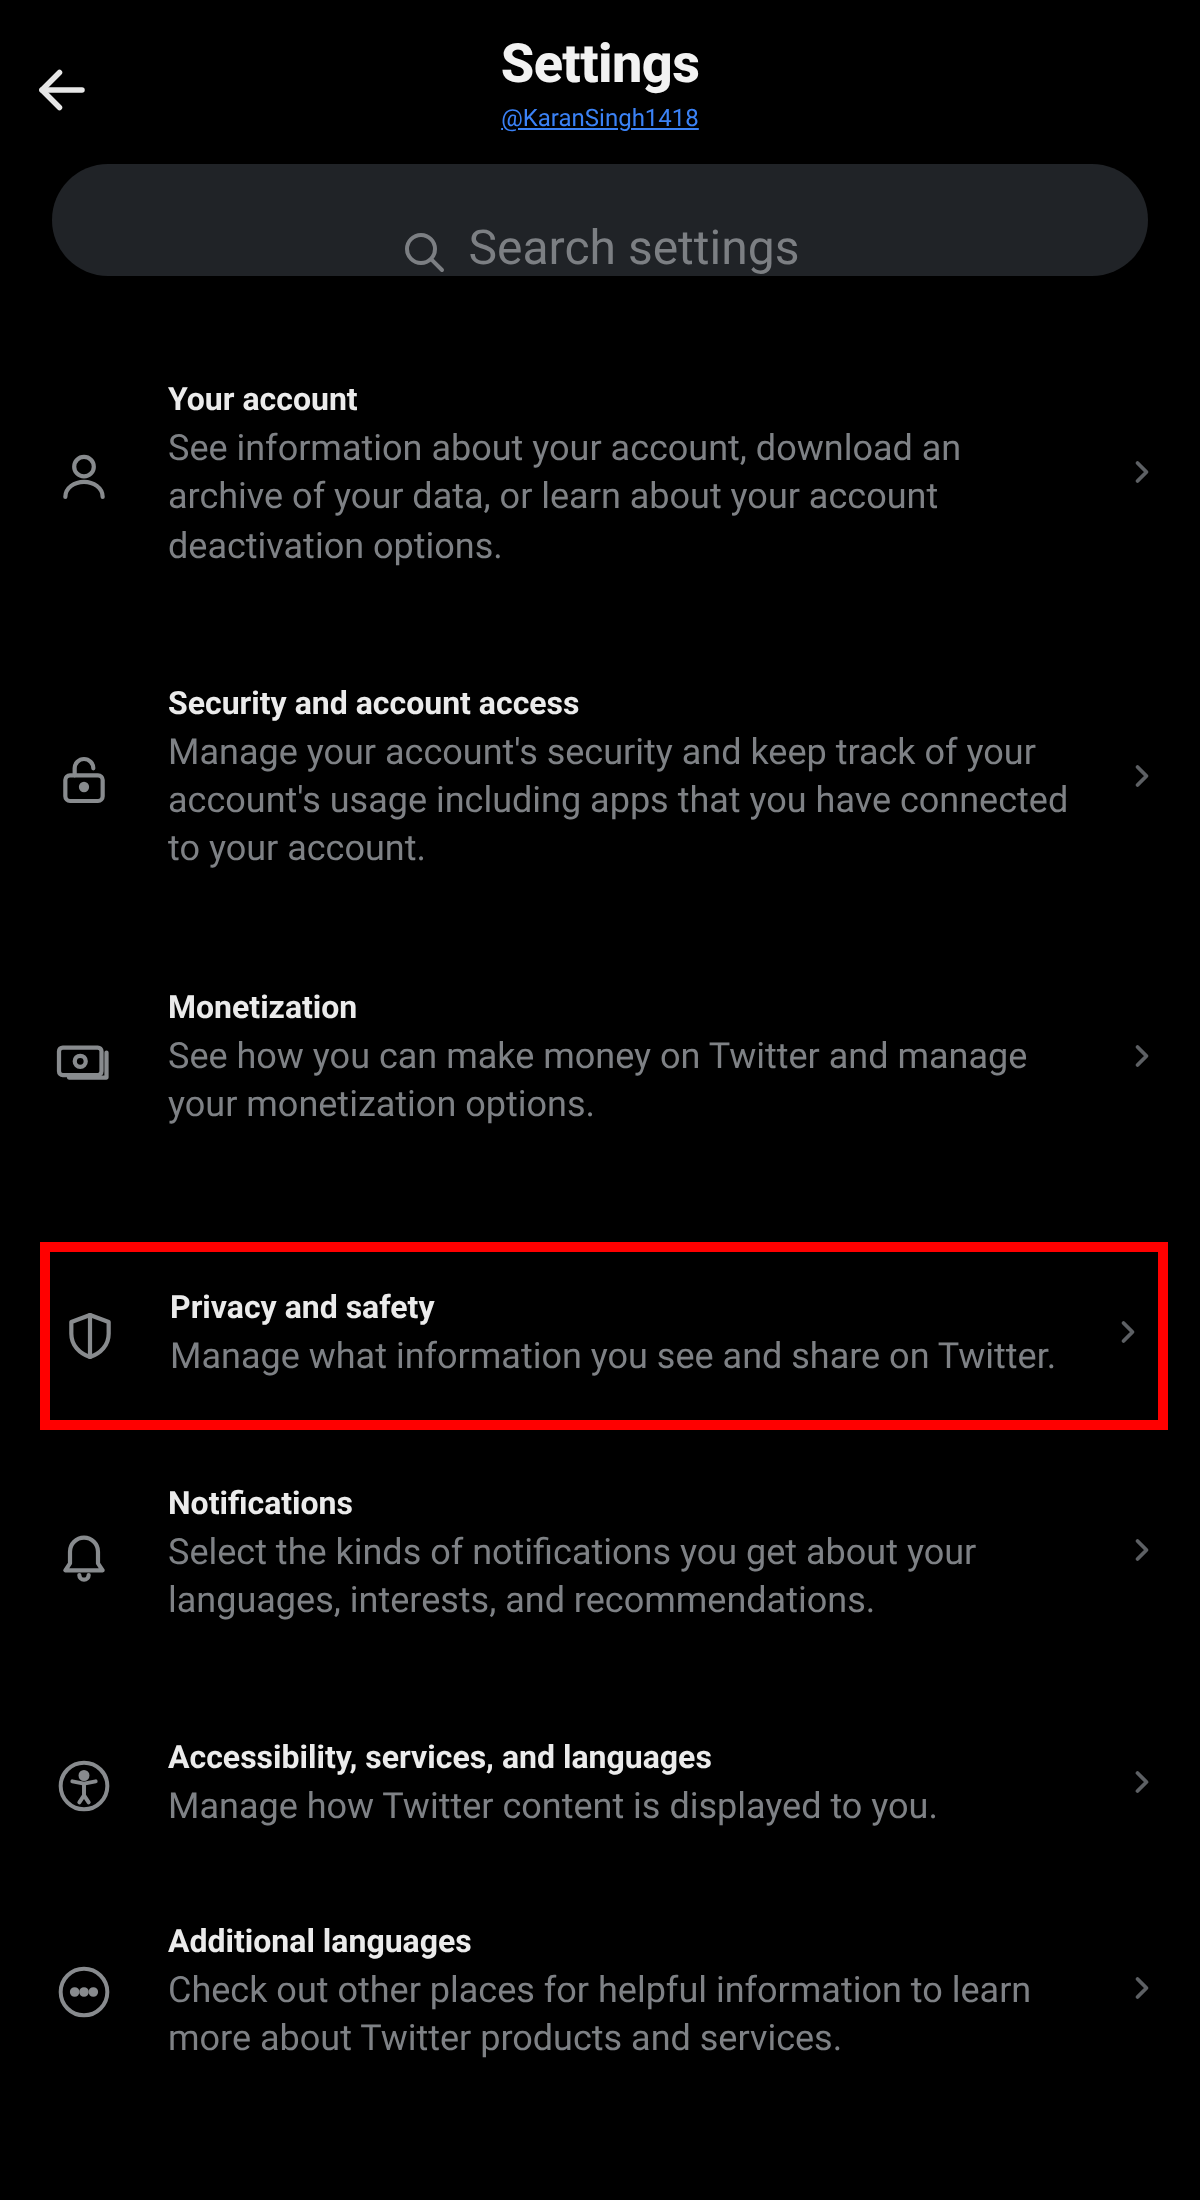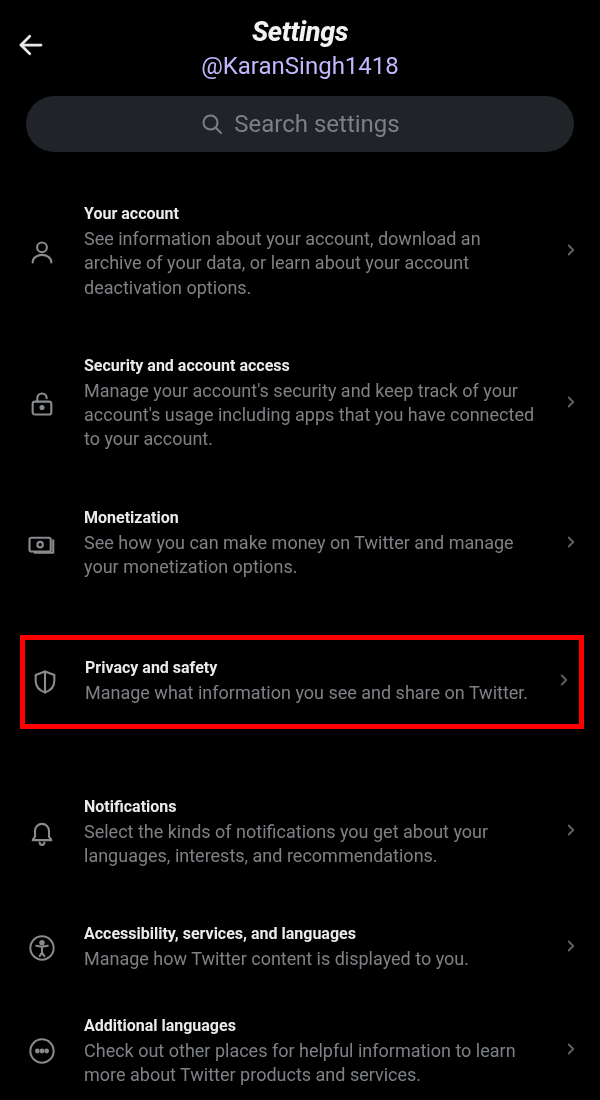--- a/index.html
+++ b/index.html
@@ -31,36 +31,36 @@
     position: absolute;
     left: 16px;
     top: 22px;
     cursor: pointer;
   }
   .header-title {
     font-size: 27px;
     font-weight: 800;
     color: #f2f2f2;
     letter-spacing: -0.3px;
-    font-style: italic;
   }
   .header-sub {
-    font-size: 24px;
-    color: #c4b5fd;
+    font-size: 12px;
+    color: #3b82f6;
     margin-top: 4px;
+    text-decoration: underline;
   }
   .search-wrap {
     padding: 10px 26px 18px 26px;
   }
   .search-bar {
     background: #202327;
     border-radius: 32px;
     height: 56px;
     display: flex;
-    align-items: center;
+    align-items: flex-end;
     justify-content: center;
     gap: 10px;
   }
   .search-placeholder {
     font-size: 24px;
     color: #7c7f83;
   }
   .list {
     padding-top: 34px;
   }
@@ -71,21 +71,21 @@
     gap: 24px;
     cursor: pointer;
     margin-bottom: 56px;
     position: relative;
   }
   .item.highlighted {
     border: 5px solid #ff0000;
     margin-left: 20px;
     margin-right: 16px;
     padding: 18px 0 18px 0;
-    margin-bottom: 68px;
+    margin-bottom: 27px;
     gap: 20px;
   }
   .item.highlighted .icon-slot { margin-left: 0px; width: 40px;}
   .icon-slot {
     width: 36px;
     display: flex;
     align-items: center;
     justify-content: center;
     flex-shrink: 0;
     color: #888b8e;

